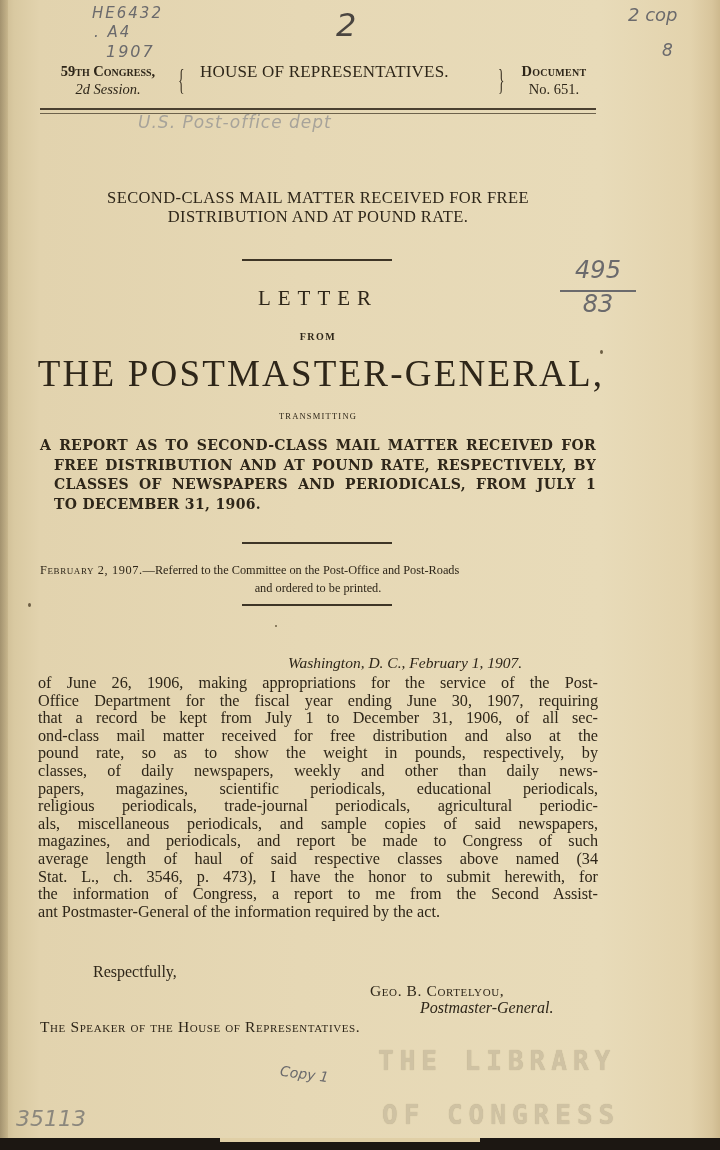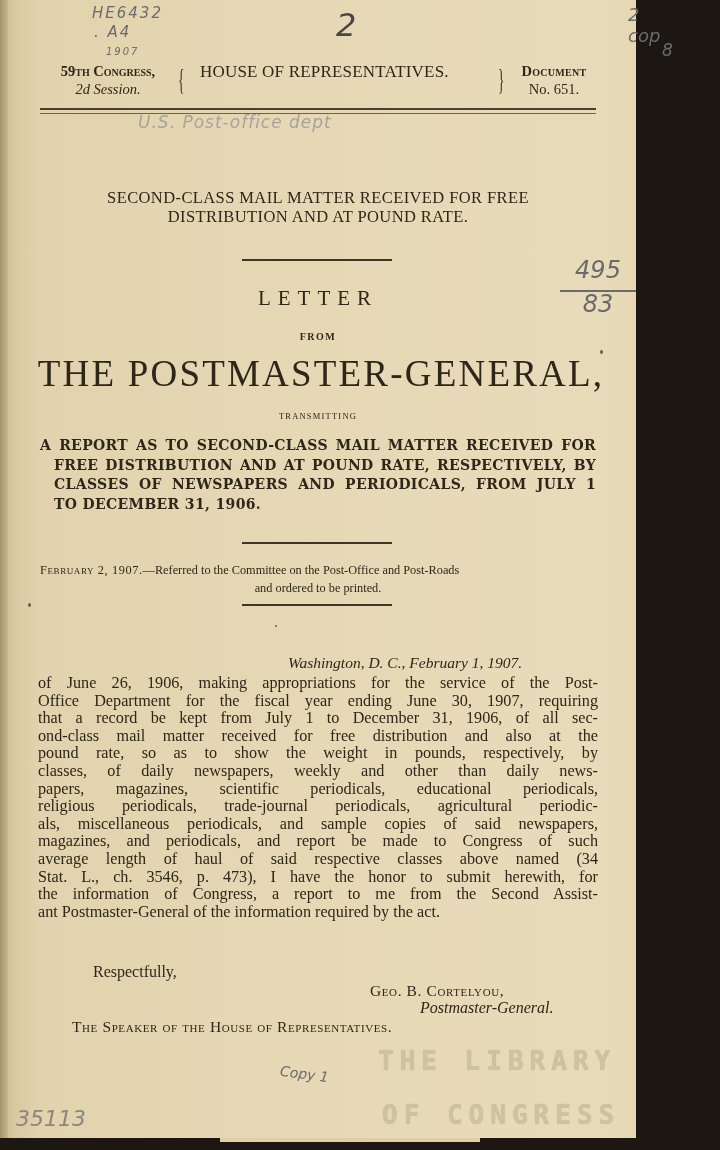--- a/index.html
+++ b/index.html
@@ -3,21 +3,21 @@
 <meta charset="utf-8">
 <style>
   html, body { margin: 0; padding: 0; }
   body {
     width: 720px; height: 1150px; overflow: hidden;
     background: #1c1712;
     font-family: "Liberation Serif", "DejaVu Serif", serif;
     color: #2e2619;
   }
   .page {
-    position: absolute; left: 0; top: 0; width: 636px; height: 1142px;
+    position: absolute; left: 0; top: 0; width: 720px; height: 1142px;
     background: linear-gradient(90deg, #c9b88f 0px, #d9c9a1 14px, #e2d3ae 40px, #e6d8b5 300px, #e8dbb9 600px, #e3d3ad 690px, #d8c59c 712px, #cdb98e 720px);
   }
   .bottom-edge {
     position: absolute; left: 0; top: 1138px; width: 720px; height: 12px;
     background: #1c1712;
   }
   .bottom-edge .tab { position:absolute; left: 220px; top: 0; width: 260px; height: 4px; background:#e0cfa6; }
   .spine {
     position: absolute; left: 0; top: 0; width: 8px; height: 1142px;
     background: linear-gradient(90deg, #8a7a5a, #c0ae84);
@@ -60,35 +60,35 @@
 
   .body-text { position: absolute; left: 38px; top: 675px; width: 560px; font-size: 16.2px; line-height: 17.6px; }
   .body-text .line { text-align: justify; text-align-last: justify; white-space: nowrap; }
   .body-text .first { padding-left: 18px; }
   .body-text .last { text-align-last: left; }
   .sir { font-variant: small-caps; font-weight: bold; }
 
   .respect { position: absolute; left: 93px; top: 963px; font-size: 16px; }
   .signer { position: absolute; left: 370px; top: 982px; font-size: 15.5px; font-variant: small-caps; letter-spacing: .6px; }
   .signer-title { position: absolute; left: 420px; top: 999px; font-size: 16px; font-style: italic; }
-  .speaker { position: absolute; left: 72px; top: 1018px; font-size: 15.5px; font-variant: small-caps; letter-spacing: .6px; }
+  .speaker { position: absolute; left: 40px; top: 1018px; font-size: 15.5px; font-variant: small-caps; letter-spacing: .6px; }
 
   .stamp { position: absolute; font-family: "DejaVu Sans Mono", monospace; color: #cfc2a3; letter-spacing: 6px; font-size: 26px; font-weight: bold; text-shadow: 0 0 1px #b9ab88; }
   .speck { position: absolute; width: 3px; height: 4px; border-radius: 50%; background: #6d5f44; }
 </style>
 </head>
 <body>
 
 <div class="page">
   <div class="spine"></div>
 
   <div class="hand" style="left:92px;top:4px;font-size:15px;line-height:19px;letter-spacing:2px;">
     <div>HE6432</div>
     <div style="padding-left:2px;">. A4</div>
-    <div style="padding-left:14px;font-size:10px;">1907</div>
+    <div style="padding-left:14px;font-size:16px;">1907</div>
   </div>
   <div class="hand" style="left:336px;top:6px;font-size:32px;color:#4a4540;">2</div>
   <div class="hand" style="left:628px;top:4px;font-size:18px;">2 cop</div>
   <div class="hand" style="left:662px;top:40px;font-size:17px;">8</div>
   <div class="hand light" style="left:138px;top:112px;font-size:17px;letter-spacing:1px;">U.S. Post-office dept</div>
   <div class="hand" style="left:560px;top:258px;font-size:24px;text-align:center;width:76px;line-height:24px;">
     <div style="border-bottom:2px solid #6b6a6c;padding-bottom:8px;">495</div>
     <div>83</div>
   </div>
 

